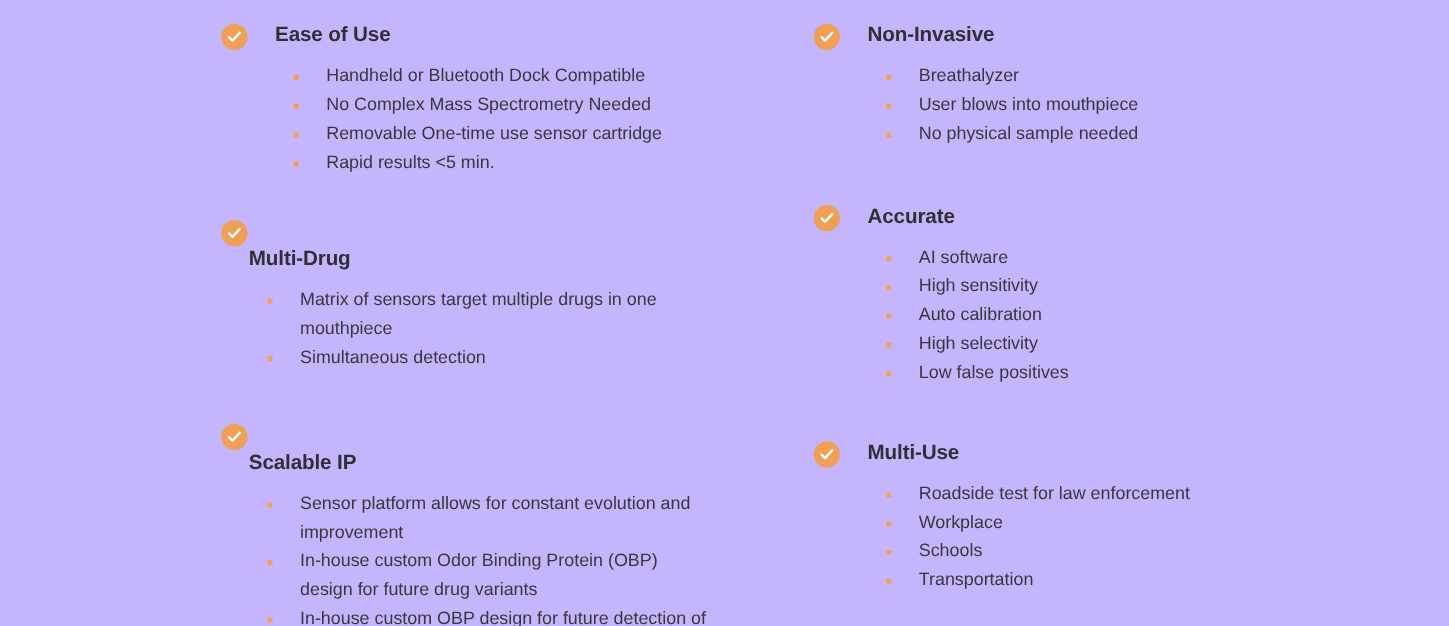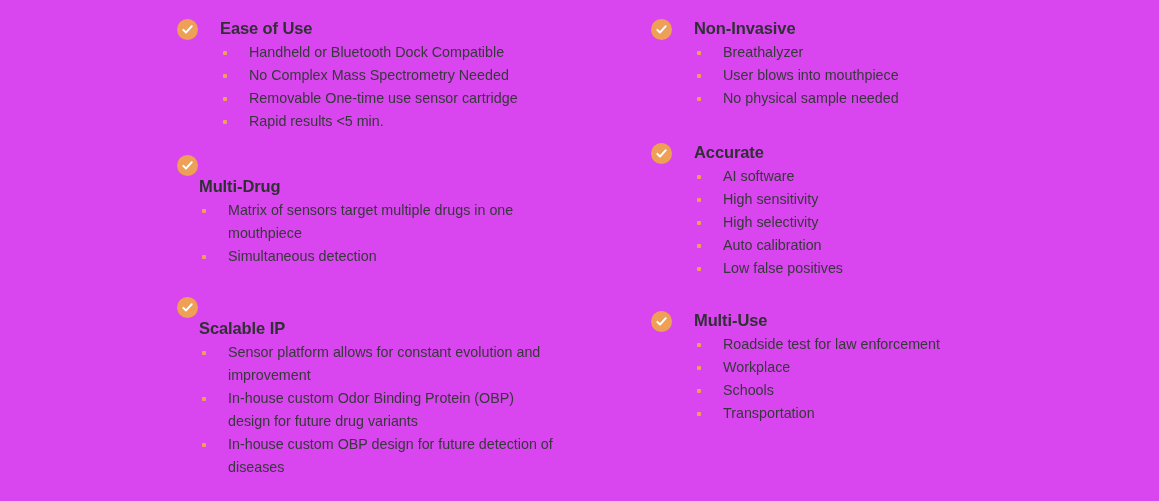--- a/index.html
+++ b/index.html
@@ -13,21 +13,21 @@
     font-family: "Liberation Sans", sans-serif;
     color: #333333;
     overflow: hidden;
     position: relative;
   }
 
   .slide {
     position: relative;
     width: 1159px;
     height: 501px;
-    background: #d946ef;
+    background: #c4b5fd;
   }
 
   .columns {
     position: absolute;
     left: 0;
     top: 0;
     width: 1159px;
     height: 501px;
     display: flex;
     flex-direction: row;
@@ -79,21 +79,21 @@
     font-size: 16.5px;
     font-weight: bold;
     color: #2f3033;
     line-height: 20px;
     letter-spacing: -0.1px;
     margin: 0 0 3px 0;
   }
 
   ul.bullets {
     list-style: none;
-    margin: 0;
+    margin: 12px;
     padding: 0;
   }
 
   ul.bullets li {
     position: relative;
     padding-left: 29px;
     font-size: 14.3px;
     line-height: 23px;
     color: #37383b;
     margin: 0;
@@ -189,22 +189,22 @@
           <span class="check-icon">
             <svg width="13" height="13" viewBox="0 0 13 13" aria-hidden="true">
               <path d="M2.3 6.8 L5.0 9.5 L10.8 3.2" fill="none" stroke="#ffffff" stroke-width="1.9" stroke-linecap="round" stroke-linejoin="round"></path>
             </svg>
           </span>
           <div class="feature-body">
             <div class="feature-title">Accurate</div>
             <ul class="bullets">
               <li><span class="dot"></span><span class="bullet-text">AI software</span></li>
               <li><span class="dot"></span><span class="bullet-text">High sensitivity</span></li>
+              <li><span class="dot"></span><span class="bullet-text">Auto calibration</span></li>
               <li><span class="dot"></span><span class="bullet-text">High selectivity</span></li>
-              <li><span class="dot"></span><span class="bullet-text">Auto calibration</span></li>
               <li><span class="dot"></span><span class="bullet-text">Low false positives</span></li>
             </ul>
           </div>
         </div>
         <div class="feature f2">
           <span class="check-icon">
             <svg width="13" height="13" viewBox="0 0 13 13" aria-hidden="true">
               <path d="M2.3 6.8 L5.0 9.5 L10.8 3.2" fill="none" stroke="#ffffff" stroke-width="1.9" stroke-linecap="round" stroke-linejoin="round"></path>
             </svg>
           </span>

